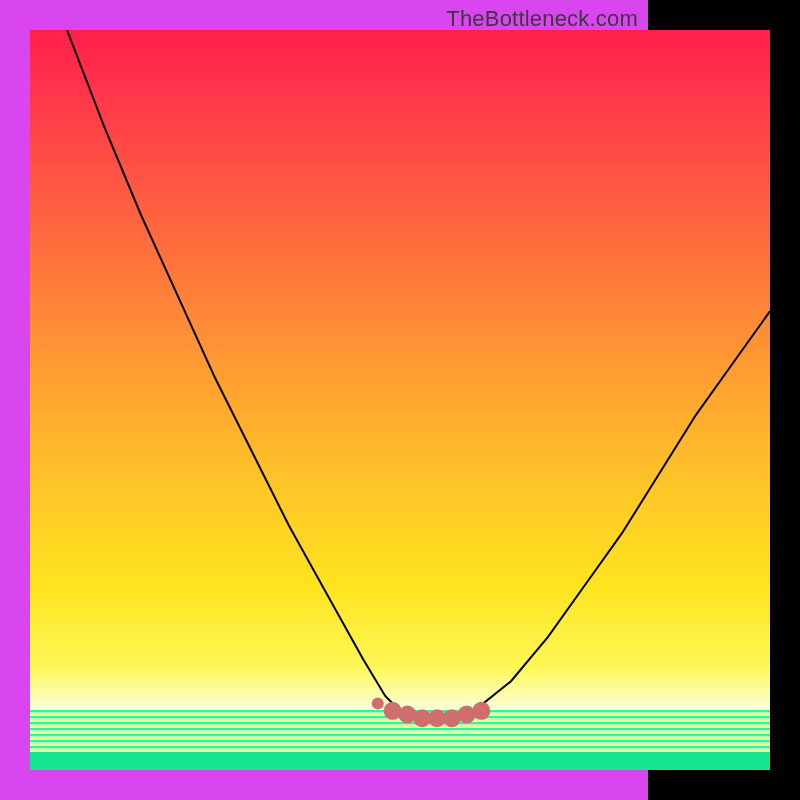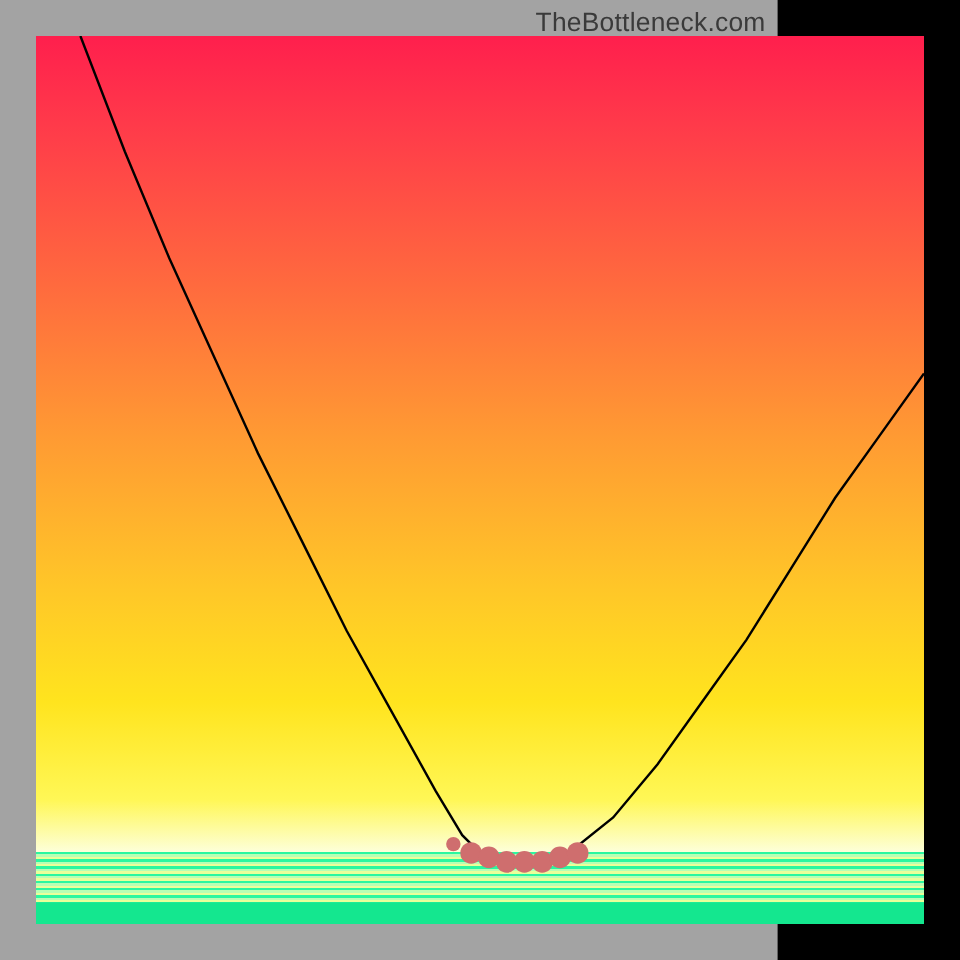--- a/index.html
+++ b/index.html
@@ -8,21 +8,21 @@
     width: 800px;
     height: 800px;
     background: #000;
     overflow: hidden;
     font-family: Arial, Helvetica, sans-serif;
   }
   .outer {
     position: relative;
     width: 648px;
     height: 800px;
-    background: #a3a3a3;
+    background: #d946ef;
   }
   .plot {
     position: absolute;
     left: 30px;
     top: 30px;
     width: 740px;
     height: 740px;
     overflow: hidden;
   }
   .gradient {

